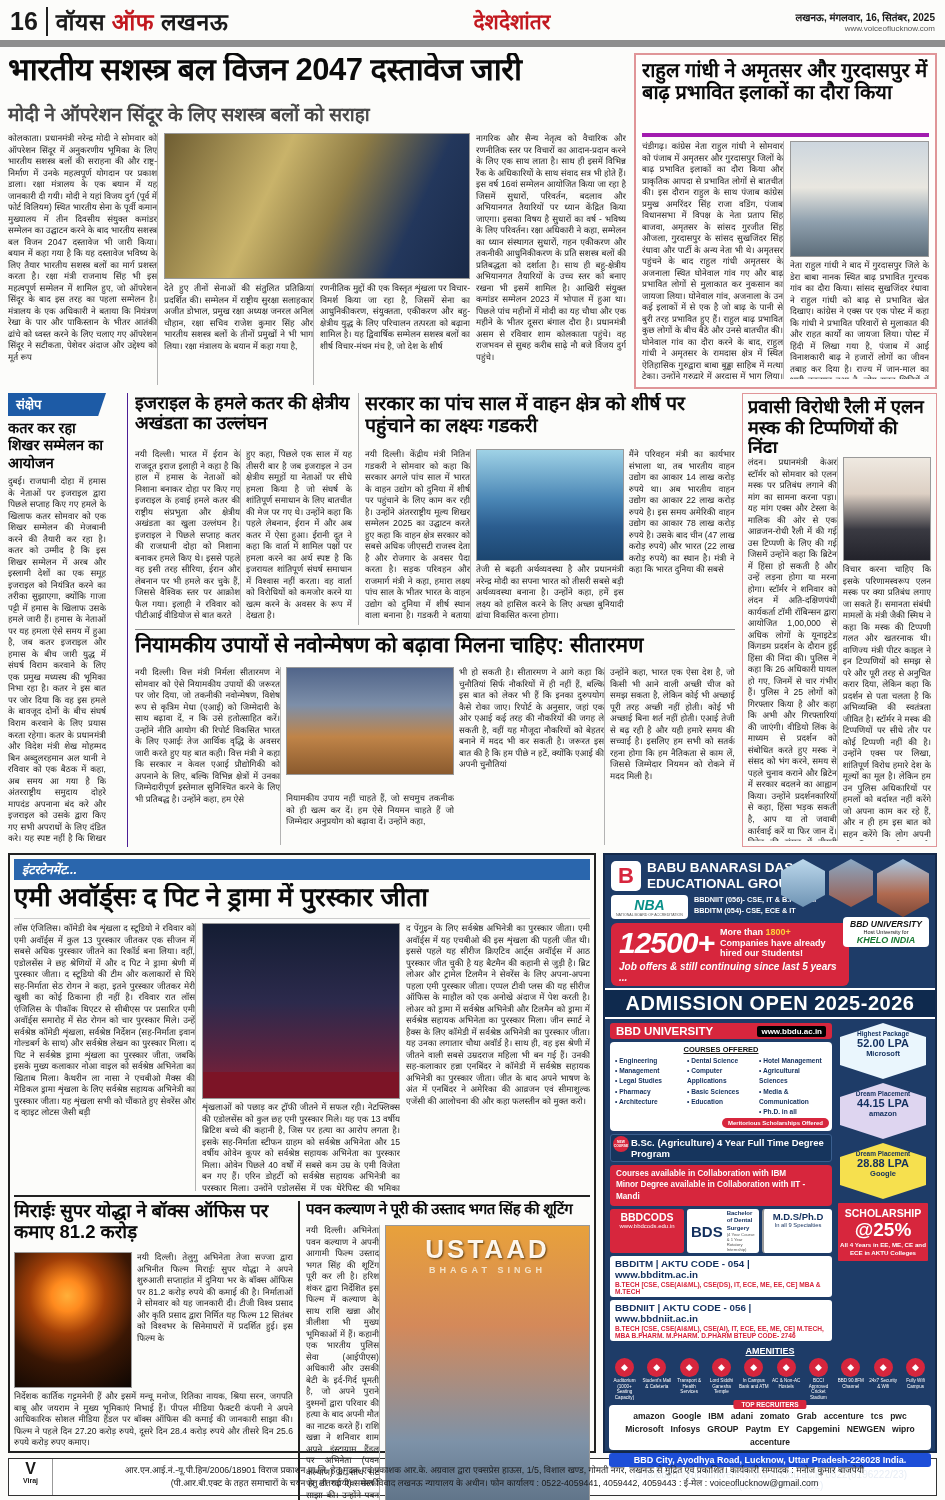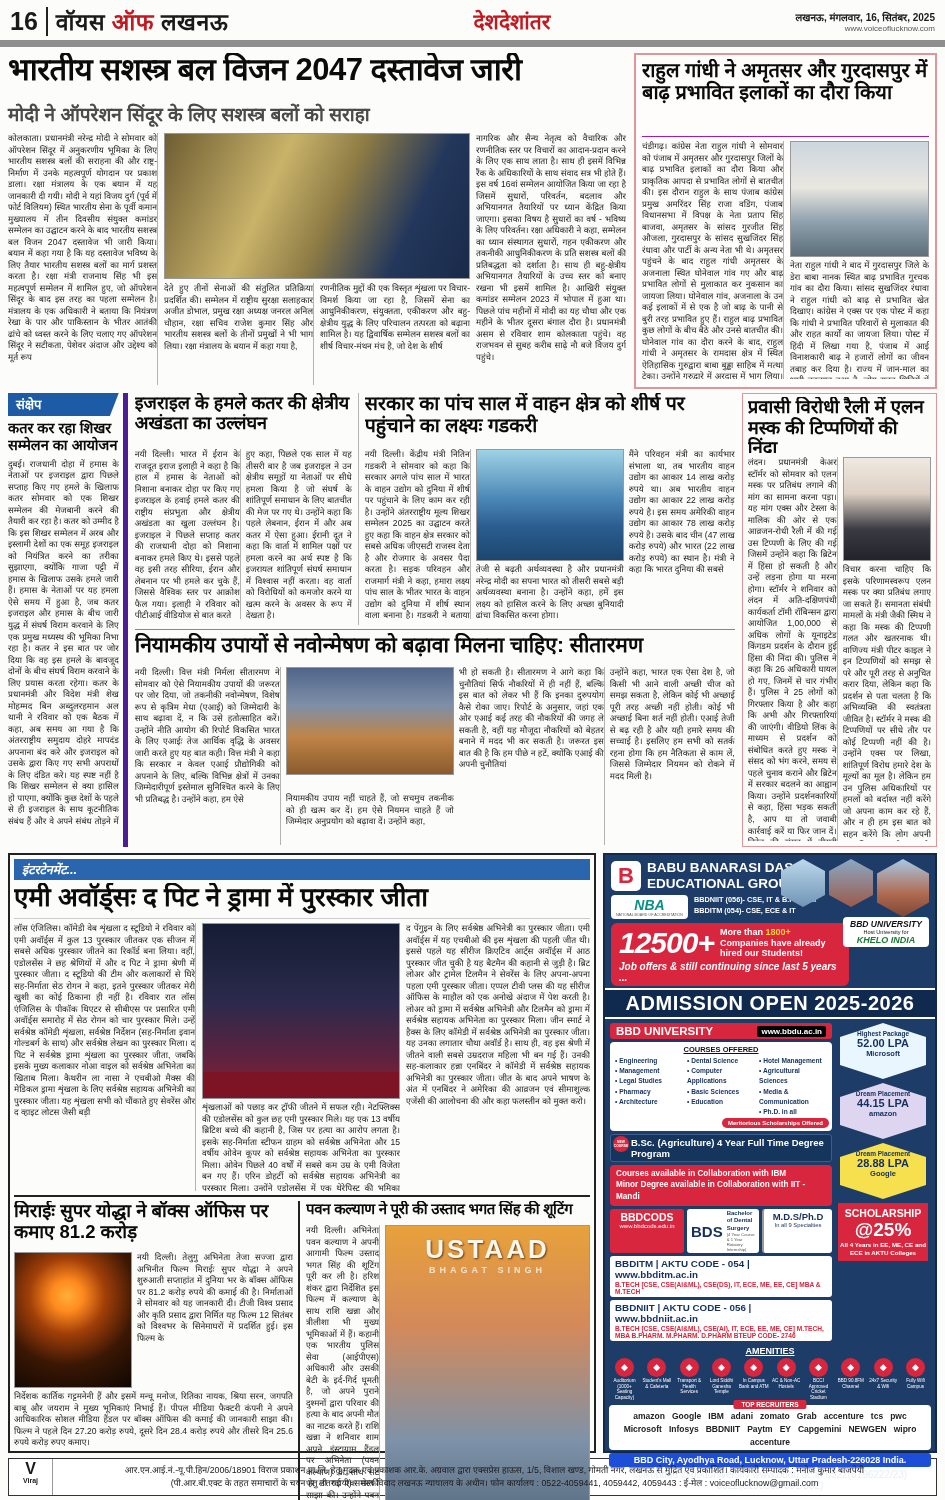--- a/index.html
+++ b/index.html
@@ -30,29 +30,29 @@
   .lead-hl { font-size:31px; letter-spacing:-0.5px; white-space:nowrap; height:44px; }
   .lead-sub { font-size:19px; font-weight:700; color:#4a4a4a; margin:4px 0 6px; }
   .lead-body { display:flex; height:252px; gap:6px; }
   .lead-c1 { width:150px; }
   .lead-mid { width:306px; display:flex; flex-direction:column; gap:4px; }
   .modi-photo { height:146px; background:linear-gradient(115deg,#6e5d32 0%,#c9b36a 35%,#8d7b45 55%,#23375c 78%,#1a2a48 100%); }
   .lead-mid-cols { display:flex; gap:6px; flex:1; overflow:hidden; }
   .lead-mid-cols .bt { width:150px; }
   .lead-c4 { flex:1; }
   .rahul { flex:1; border:2px solid #e09598; padding:4px 6px; background:#fffdfc; }
-  .rahul-hl { font-size:20px; height:78px; border-bottom:1px solid #a21caf; }
+  .rahul-hl { font-size:20px; height:78px; border-bottom:4px solid #a21caf; }
   .rahul-body { display:flex; gap:6px; height:238px; margin-top:4px; }
   .rahul-c1 { width:142px; }
   .rahul-right { flex:1; display:flex; flex-direction:column; gap:3px; }
   .rahul-photo { height:116px; background:linear-gradient(180deg,#cdd6de 0%,#e9e7e0 40%,#8fa0ae 70%,#5d6d7a 100%); }
 
   
   .mid-row { display:flex; gap:7px; padding:4px 8px 0; height:458px; }
-  .brief { width:122px; border-right:5px solid #4c1d95; padding-right:4px; }
+  .brief { width:122px; border-right:1px solid #4c1d95; padding-right:21px; }
   .brief-tab { background:#1d5ba6; color:#fff; font-weight:800; font-size:13px; padding:2px 8px 3px; clip-path:polygon(0 0,100% 0,92% 100%,0 100%); }
   .brief-hl { font-size:14.5px; margin:4px 0; line-height:1.2; }
   .brief-body { height:368px; }
   .mid-center { width:612px; display:flex; flex-direction:column; }
   .mid-top { display:flex; gap:6px; height:232px; }
   .israel { width:224px; border-right:1px solid #b3b3b3; padding-right:5px; }
   .israel-hl { font-size:18px; height:52px; }
   .israel-body { display:flex; gap:5px; height:170px; margin-top:4px; }
   .israel-body .bt { width:106px; }
   .gadkari { flex:1; }
@@ -519,21 +519,21 @@
           <span class="r1">Google</span>
           <span class="r2">IBM</span>
           <span class="r3">adani</span>
           <span class="r4">zomato</span>
           <span class="r5">Grab</span>
           <span class="r6">accenture</span>
           <span class="r7">tcs</span>
           <span class="r8">pwc</span>
           <span class="r9">Microsoft</span>
           <span class="r10">Infosys</span>
-          <span class="r11">BBDNIIT</span>
+          <span class="r11">GROUP</span>
           <span class="r12">Paytm</span>
           <span class="r13">EY</span>
           <span class="r14">Capgemini</span>
           <span class="r15">NEWGEN</span>
           <span class="r16">wipro</span>
           <span class="r17">accenture</span>
         </div>
       </div>
 
       <div class="ad-address">BBD City, Ayodhya Road, Lucknow, Uttar Pradesh-226028 India.</div>

